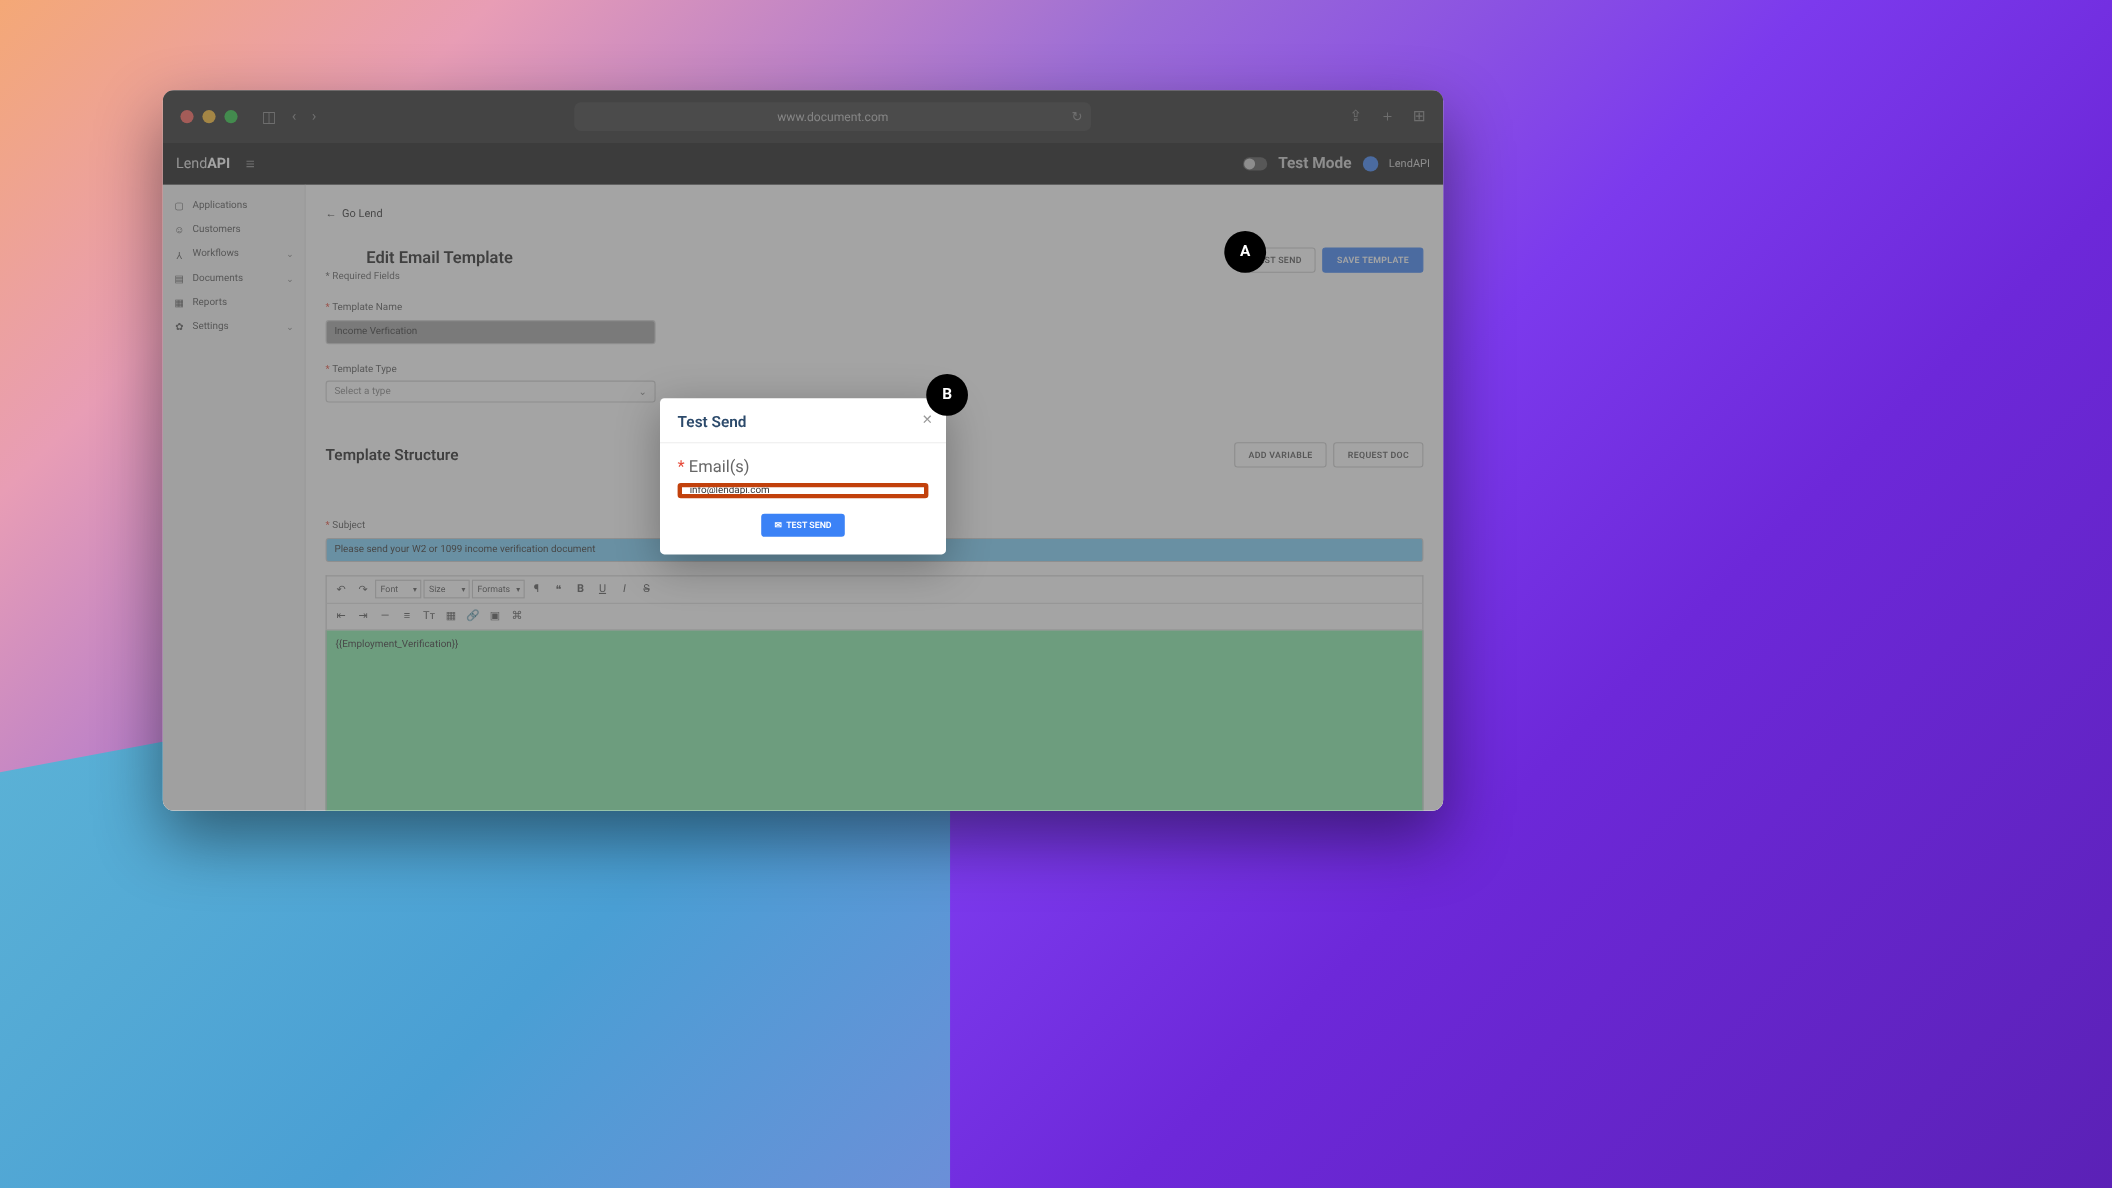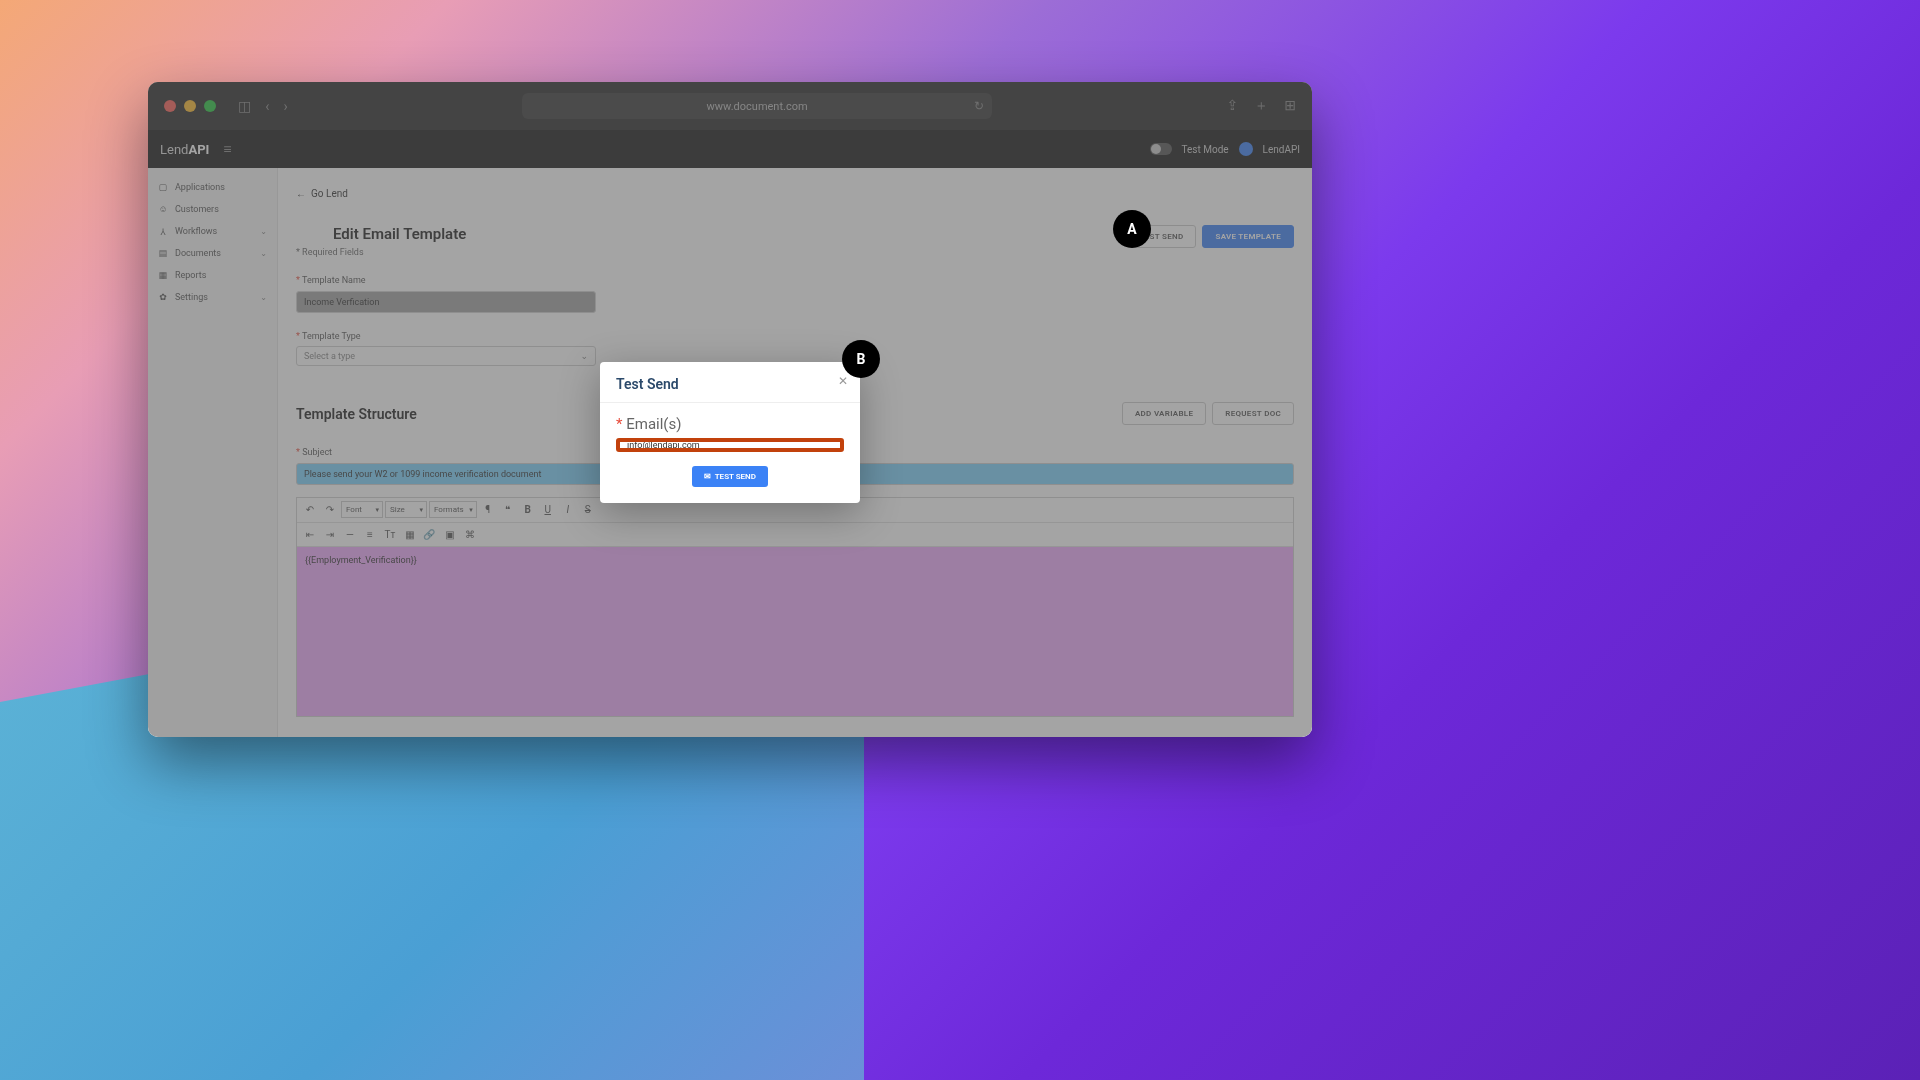--- a/index.html
+++ b/index.html
@@ -44,21 +44,21 @@
 .logo { font-size: 13px; font-weight: 400; color: #ddd; }
 .logo b { font-weight: 700; color: #fff; }
 .menu-toggle { margin-left: 14px; color: #888; font-size: 14px; cursor: pointer; }
 .appbar-right { margin-left: auto; display: flex; align-items: center; gap: 10px; }
 .toggle-switch {
   width: 22px; height: 12px; background: #555; border-radius: 8px; position: relative; cursor: pointer;
 }
 .toggle-switch::after {
   content: ''; position: absolute; left: 1px; top: 1px; width: 10px; height: 10px; background: #ccc; border-radius: 50%;
 }
-.testmode-label { font-size: 10px; color: #ccc; }
+.testmode-label { font-size: 14px; color: #ccc; font-weight: bold; }
 .avatar { width: 14px; height: 14px; border-radius: 50%; background: #3b82f6; }
 .user-label { font-size: 10px; color: #ccc; }
 
 .body-area { display: flex; height: calc(100% - 86px); }
 .sidebar {
   width: 130px; background: #f5f5f5; border-right: 1px solid #e5e5e5; padding-top: 8px;
 }
 .nav-item {
   display: flex; align-items: center; gap: 7px; padding: 6px 10px; font-size: 9px; color: #555; cursor: pointer;
 }
@@ -85,42 +85,42 @@
   font-size: 9px; color: #333; background: #a3a3a3;
 }
 .select-input {
   margin-top: 5px; width: 300px; height: 20px; border: 1px solid #d0d0d0; border-radius: 3px; padding: 0 7px;
   font-size: 9px; color: #888; background: #fff; display: flex; align-items: center; justify-content: space-between; cursor: pointer;
 }
 
 .section-hdr { display: flex; justify-content: space-between; align-items: center; margin-top: 36px; }
 .section-title { font-size: 14px; font-weight: 600; color: #222; }
 
-.subject-field { margin-top: 22px; }
+.subject-field { margin-top: 48px; }
 .subject-input {
   margin-top: 6px; width: 100%; height: 22px; border: 1px solid #d0d0d0; border-radius: 3px; padding: 0 7px;
   font-size: 9px; color: #333; background: #7dd3fc;
 }
 
 .toolbar {
   margin-top: 12px; border: 1px solid #d0d0d0; border-bottom: none; height: 50px;
   display: flex; flex-direction: column;
 }
 .tb-row { display: flex; align-items: center; height: 25px; border-bottom: 1px solid #e0e0e0; padding: 0 4px; gap: 2px; }
 .tb-btn {
   width: 18px; height: 18px; display: flex; align-items: center; justify-content: center;
   font-size: 10px; color: #555; cursor: pointer; border-radius: 2px;
 }
 .tb-sel {
   height: 17px; border: 1px solid #ccc; font-size: 8px; color: #555; padding: 0 12px 0 4px;
   display: flex; align-items: center; cursor: pointer; position: relative; background: #fff; min-width: 42px;
 }
 .tb-sel::after { content: '▾'; position: absolute; right: 3px; font-size: 7px; }
 .editor {
-  border: 1px solid #d0d0d0; border-top: none; min-height: 170px; padding: 8px; font-size: 9px; color: #333; background: #f0abfc;
+  border: 1px solid #d0d0d0; border-top: none; min-height: 170px; padding: 8px; font-size: 9px; color: #333; background: #86efac;
 }
 
 .modal-overlay {
   position: absolute; inset: 0; background: rgba(90,90,90,0.55);
 }
 .modal {
   position: absolute; left: 50%; top: 280px; transform: translateX(-50%);
   width: 260px; background: #fff; border-radius: 4px; box-shadow: 0 10px 40px rgba(0,0,0,0.3);
   padding: 14px 16px 16px;
 }

